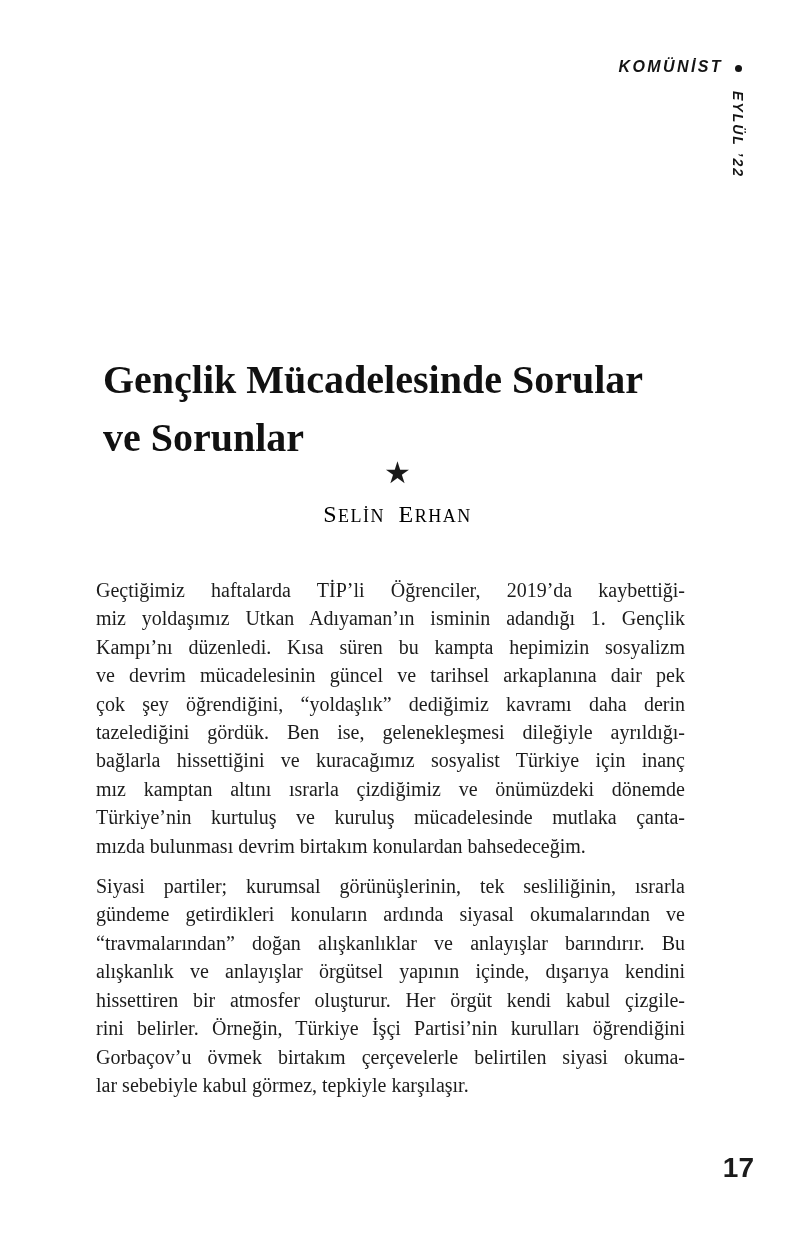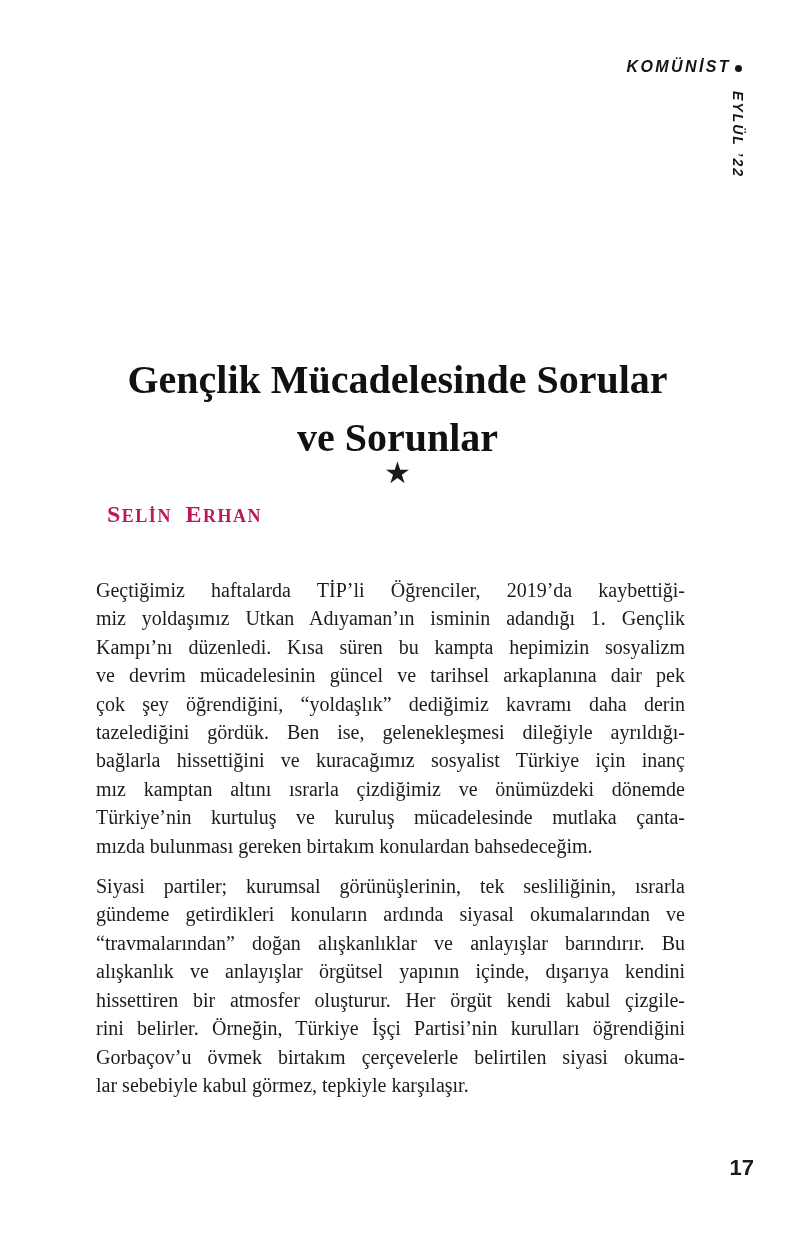--- a/index.html
+++ b/index.html
@@ -13,21 +13,21 @@
     overflow: hidden;
   }
 
   
   .masthead {
     position: absolute;
     top: 59px;
     right: 56px;
     display: flex;
     align-items: center;
-    gap: 4px;
+    gap: 12px;
   }
   .masthead-text {
     font-family: "Liberation Sans", sans-serif;
     font-weight: bold;
     font-style: italic;
     font-size: 16px;
     letter-spacing: 2.4px;
     line-height: 16px;
     color: #141414;
   }
@@ -57,21 +57,21 @@
   .title {
     position: absolute;
     top: 351px;
     left: 103px;
     width: 589px;
     margin: 0;
     font-family: "Liberation Serif", serif;
     font-weight: bold;
     font-size: 40px;
     line-height: 58px;
-    text-align: center;
+    text-align: left;
     color: #111111;
   }
   .title-line { display: block; }
 
   .star {
     position: absolute;
     top: 458px;
     left: 103px;
     width: 589px;
     text-align: center;
@@ -79,25 +79,25 @@
     font-size: 30px;
     line-height: 30px;
     color: #1a1a1a;
   }
 
   .author {
     position: absolute;
     top: 501px;
     left: 103px;
     width: 589px;
-    text-align: left;
+    text-align: center;
     font-family: "Liberation Serif", serif;
-    font-weight: bold;
+    font-weight: normal;
     letter-spacing: 1.5px;
-    color: #be185d;
+    color: #000000;
     white-space: nowrap;
   }
   .author .word { margin: 0 4px; }
   .author .cap { font-size: 24px; }
   .author .sc  { font-size: 18px; }
 
   
   .body {
     position: absolute;
     top: 576px;
@@ -118,21 +118,21 @@
     text-align-last: left;
   }
 
   
   .page-number {
     position: absolute;
     top: 1155px;
     right: 44px;
     font-family: "Liberation Sans", sans-serif;
     font-weight: bold;
-    font-size: 22px;
+    font-size: 28px;
     line-height: 26px;
     color: #1b1b1b;
   }
 </style>
 </head>
 <body>
 
 <div class="page">
 
   <div class="masthead">
@@ -158,21 +158,21 @@
     <div class="para">
       <div class="line">Geçtiğimiz haftalarda TİP’li Öğrenciler, 2019’da kaybettiği-</div>
       <div class="line">miz yoldaşımız Utkan Adıyaman’ın isminin adandığı 1. Gençlik</div>
       <div class="line">Kampı’nı düzenledi. Kısa süren bu kampta hepimizin sosyalizm</div>
       <div class="line">ve devrim mücadelesinin güncel ve tarihsel arkaplanına dair pek</div>
       <div class="line">çok şey öğrendiğini, “yoldaşlık” dediğimiz kavramı daha derin</div>
       <div class="line">tazelediğini gördük. Ben ise, gelenekleşmesi dileğiyle ayrıldığı-</div>
       <div class="line">bağlarla hissettiğini ve kuracağımız sosyalist Türkiye için inanç</div>
       <div class="line">mız kamptan altını ısrarla çizdiğimiz ve önümüzdeki dönemde</div>
       <div class="line">Türkiye’nin kurtuluş ve kuruluş mücadelesinde mutlaka çanta-</div>
-      <div class="line last">mızda bulunması gereken birtakım konulardan bahsedeceğim.</div>
+      <div class="line last">mızda bulunması devrim birtakım konulardan bahsedeceğim.</div>
     </div>
     <div class="para">
       <div class="line">Siyasi partiler; kurumsal görünüşlerinin, tek sesliliğinin, ısrarla</div>
       <div class="line">gündeme getirdikleri konuların ardında siyasal okumalarından ve</div>
       <div class="line">“travmalarından” doğan alışkanlıklar ve anlayışlar barındırır. Bu</div>
       <div class="line">alışkanlık ve anlayışlar örgütsel yapının içinde, dışarıya kendini</div>
       <div class="line">hissettiren bir atmosfer oluşturur. Her örgüt kendi kabul çizgile-</div>
       <div class="line">rini belirler. Örneğin, Türkiye İşçi Partisi’nin kurulları öğrendiğini</div>
       <div class="line">Gorbaçov’u övmek birtakım çerçevelerle belirtilen siyasi okuma-</div>
       <div class="line last">lar sebebiyle kabul görmez, tepkiyle karşılaşır.</div>

